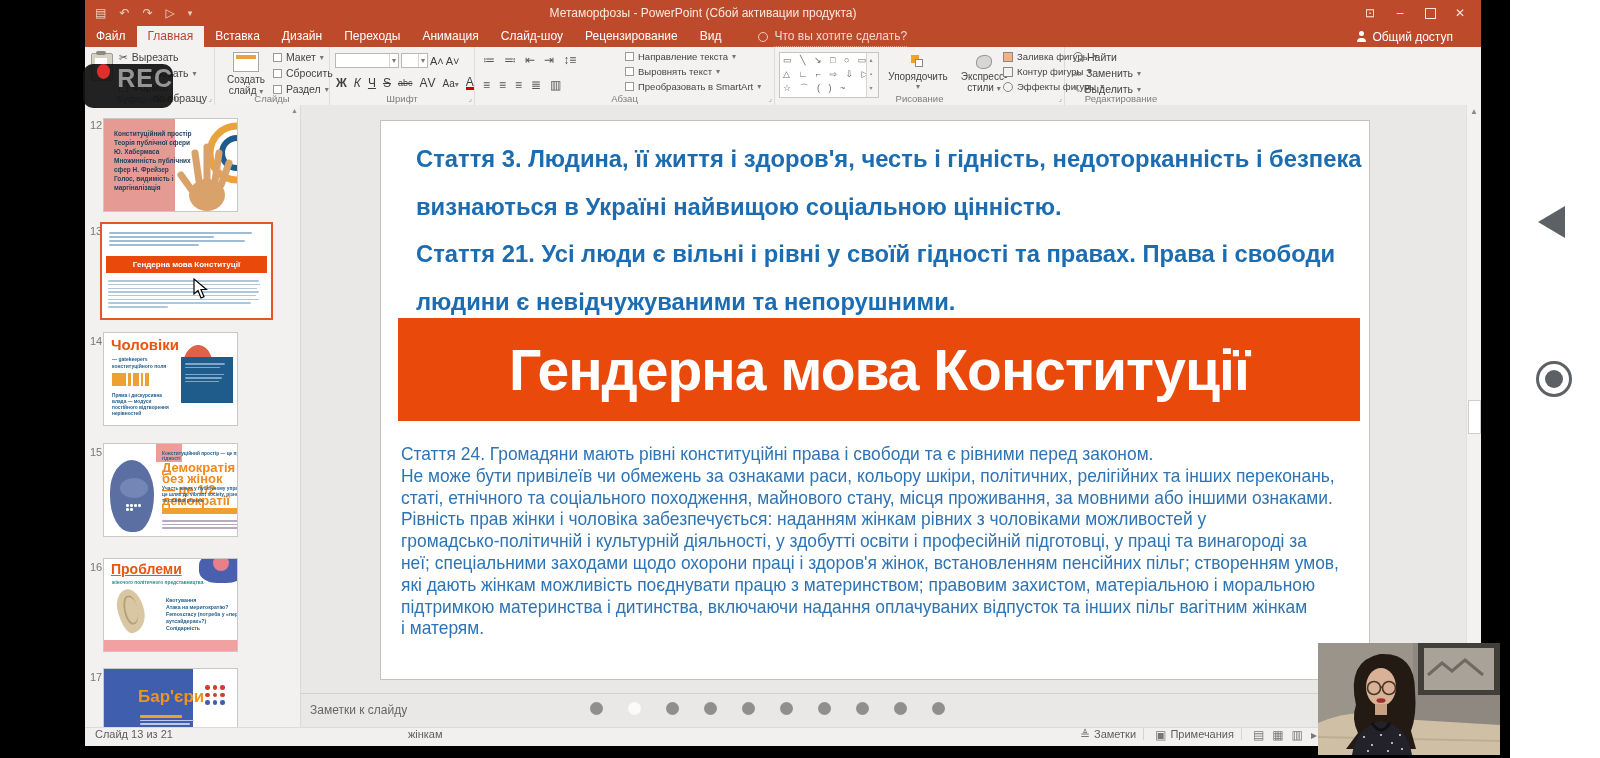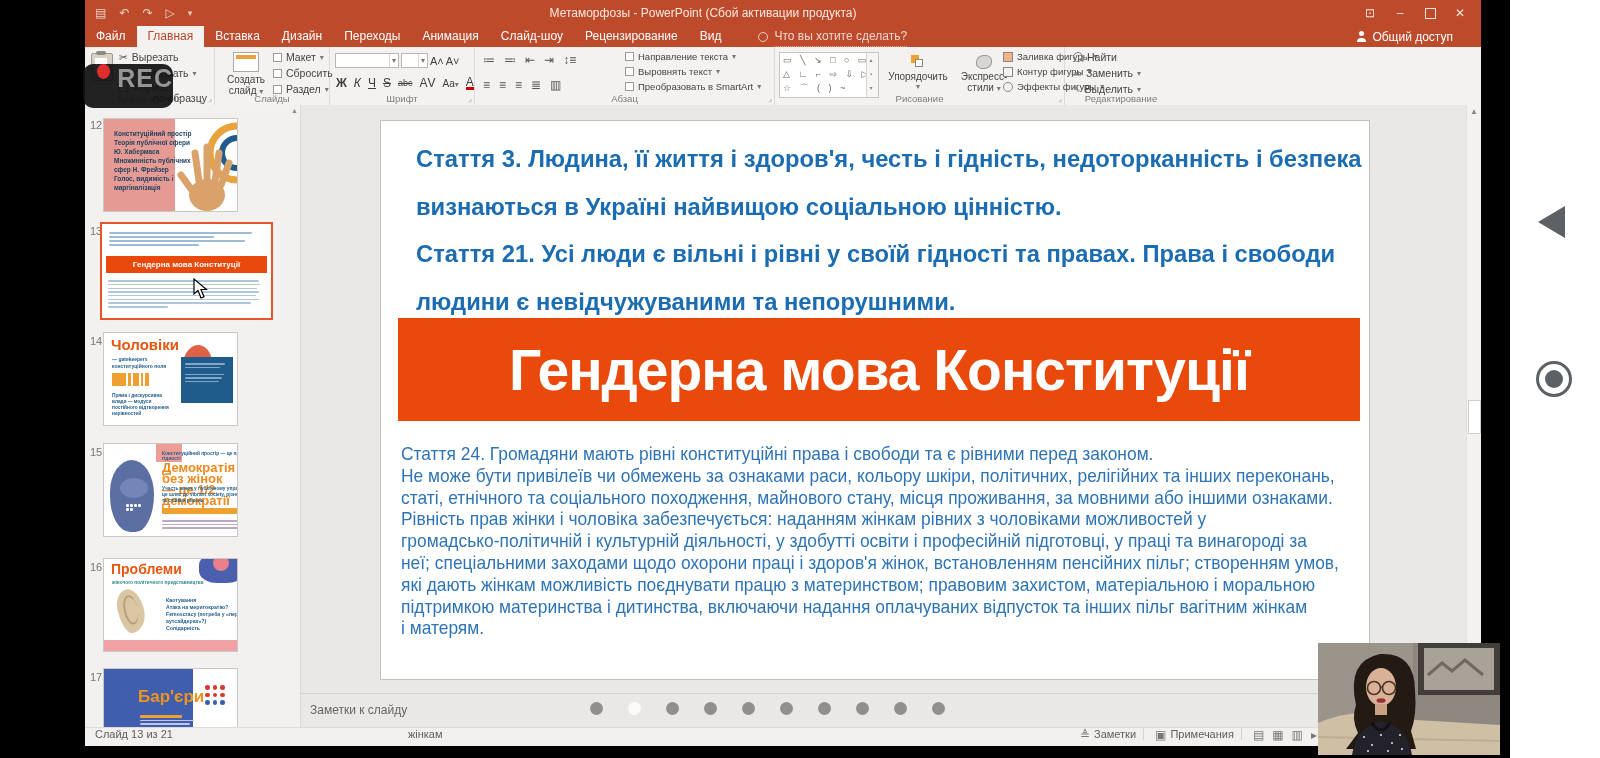--- a/index.html
+++ b/index.html
@@ -86,21 +86,21 @@
   .t15dots{position:absolute;left:16px;top:44px;width:18px;display:flex;flex-wrap:wrap;gap:1.5px;}
   .t15dots i{width:2.5px;height:2.5px;background:#fff;border-radius:50%;}
   .t15pink{position:absolute;left:52px;top:0;width:26px;height:18px;background:#ee9d96;}
   .t15kick{position:absolute;left:58px;top:7px;width:104px;font-size:4.8px;font-weight:bold;color:#1f5c8b;}
   .t15title{position:absolute;left:58px;top:18px;font-size:13px;line-height:11px;font-weight:bold;color:#ee8a1e;}
   .t15body{position:absolute;left:58px;top:42px;width:102px;font-size:4.8px;line-height:6px;font-weight:bold;color:#1f5c8b;}
   .t15hl{position:absolute;left:58px;top:64px;width:96px;height:6px;background:#f0a030;}
   .t15more{position:absolute;left:58px;top:74px;width:100px;}
   .t15more .bar{height:1.5px;background:#b9a8c0;margin:2px 0;}
   
-  .t16title{position:absolute;left:7px;top:2px;font-size:14px;font-weight:bold;color:#e8560f;}
+  .t16title{position:absolute;left:7px;top:2px;font-size:14px;font-weight:bold;color:#e8560f;text-decoration:underline;}
   .t16sub{position:absolute;left:8px;top:21px;font-size:4.8px;font-weight:bold;color:#2e8b8b;}
   .t16blob{position:absolute;right:-8px;top:-6px;width:46px;height:30px;background:#4a5fae;border-radius:40%;}
   .t16circ{position:absolute;right:8px;top:-4px;width:16px;height:16px;background:#e87f8a;border-radius:50%;}
   .t16ear{position:absolute;left:14px;top:30px;width:26px;height:44px;background:#d9c6a2;border-radius:50% 50% 60% 40%/40% 55% 45% 60%;transform:rotate(-12deg);}
   .t16ear::before{content:"";position:absolute;left:6px;top:6px;width:12px;height:26px;border:2px solid #b6a079;border-radius:50%;border-right:none;}
   .t16items{position:absolute;left:62px;top:38px;width:100px;font-size:5.2px;line-height:7px;font-weight:bold;color:#1f5c8b;}
   .t16bar{position:absolute;left:0;right:0;bottom:0;height:11px;background:#f0a2a2;}
   
   .t17{background:#3f5fae;}
   .t17white{position:absolute;right:0;top:0;width:44px;height:70px;background:#fff;}

